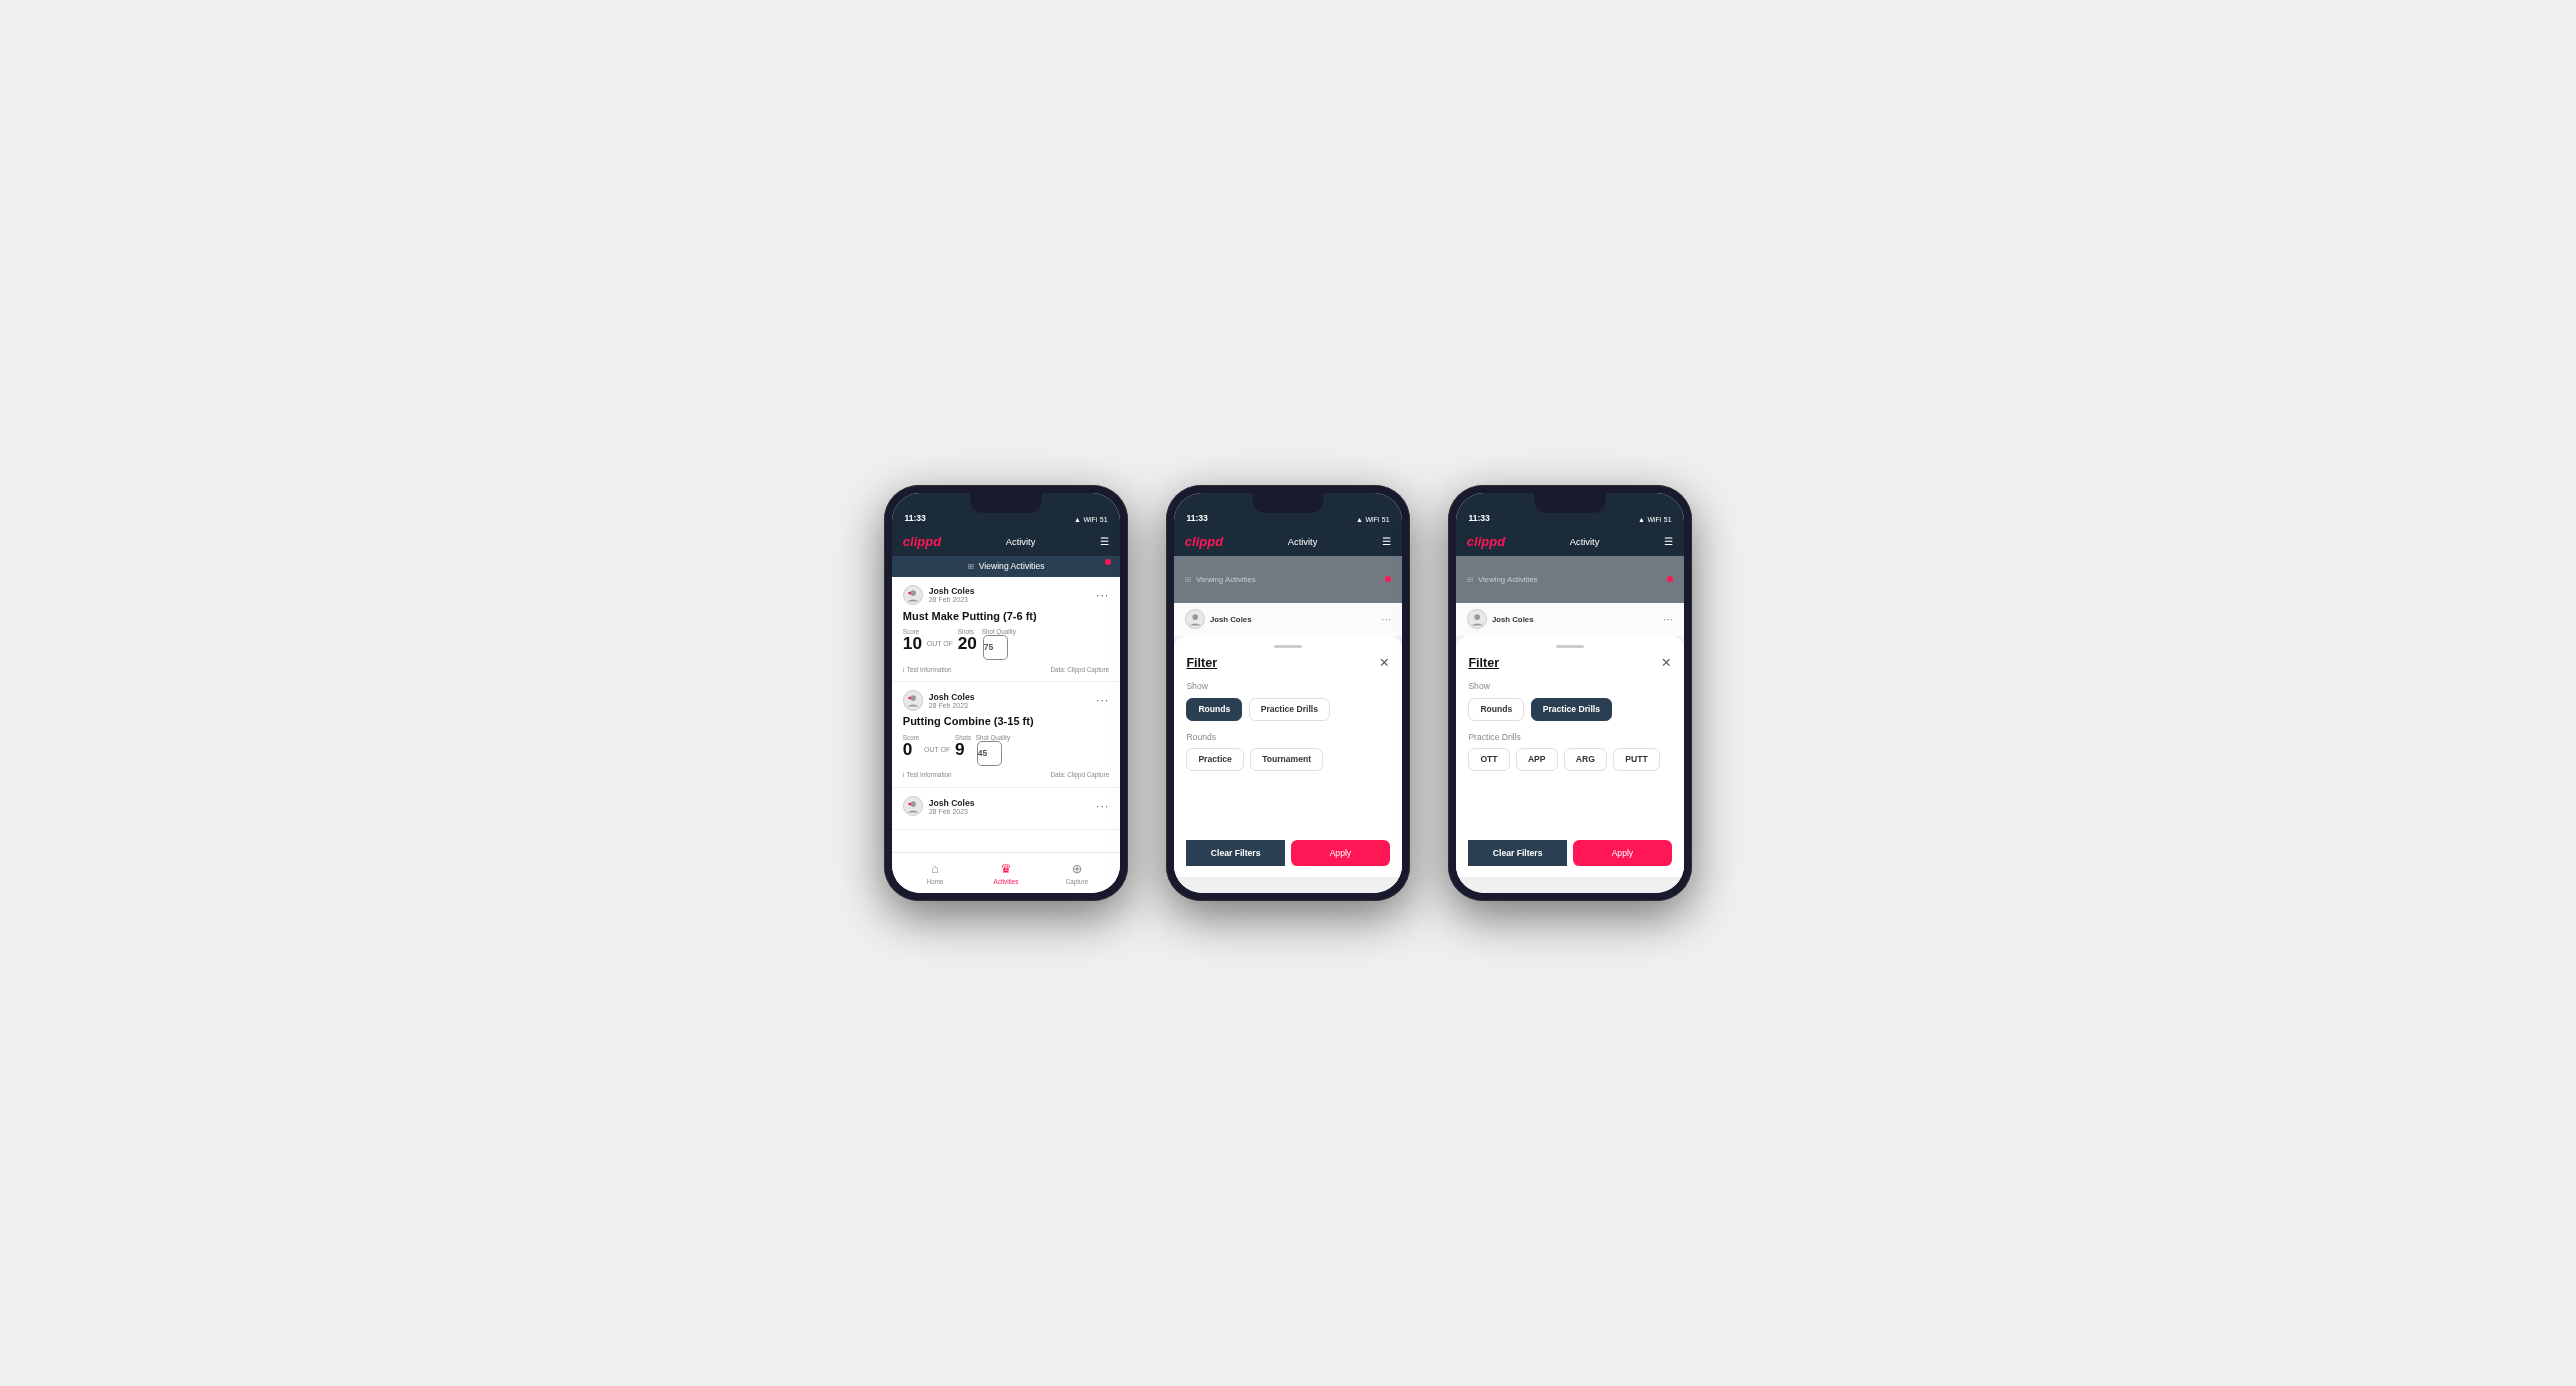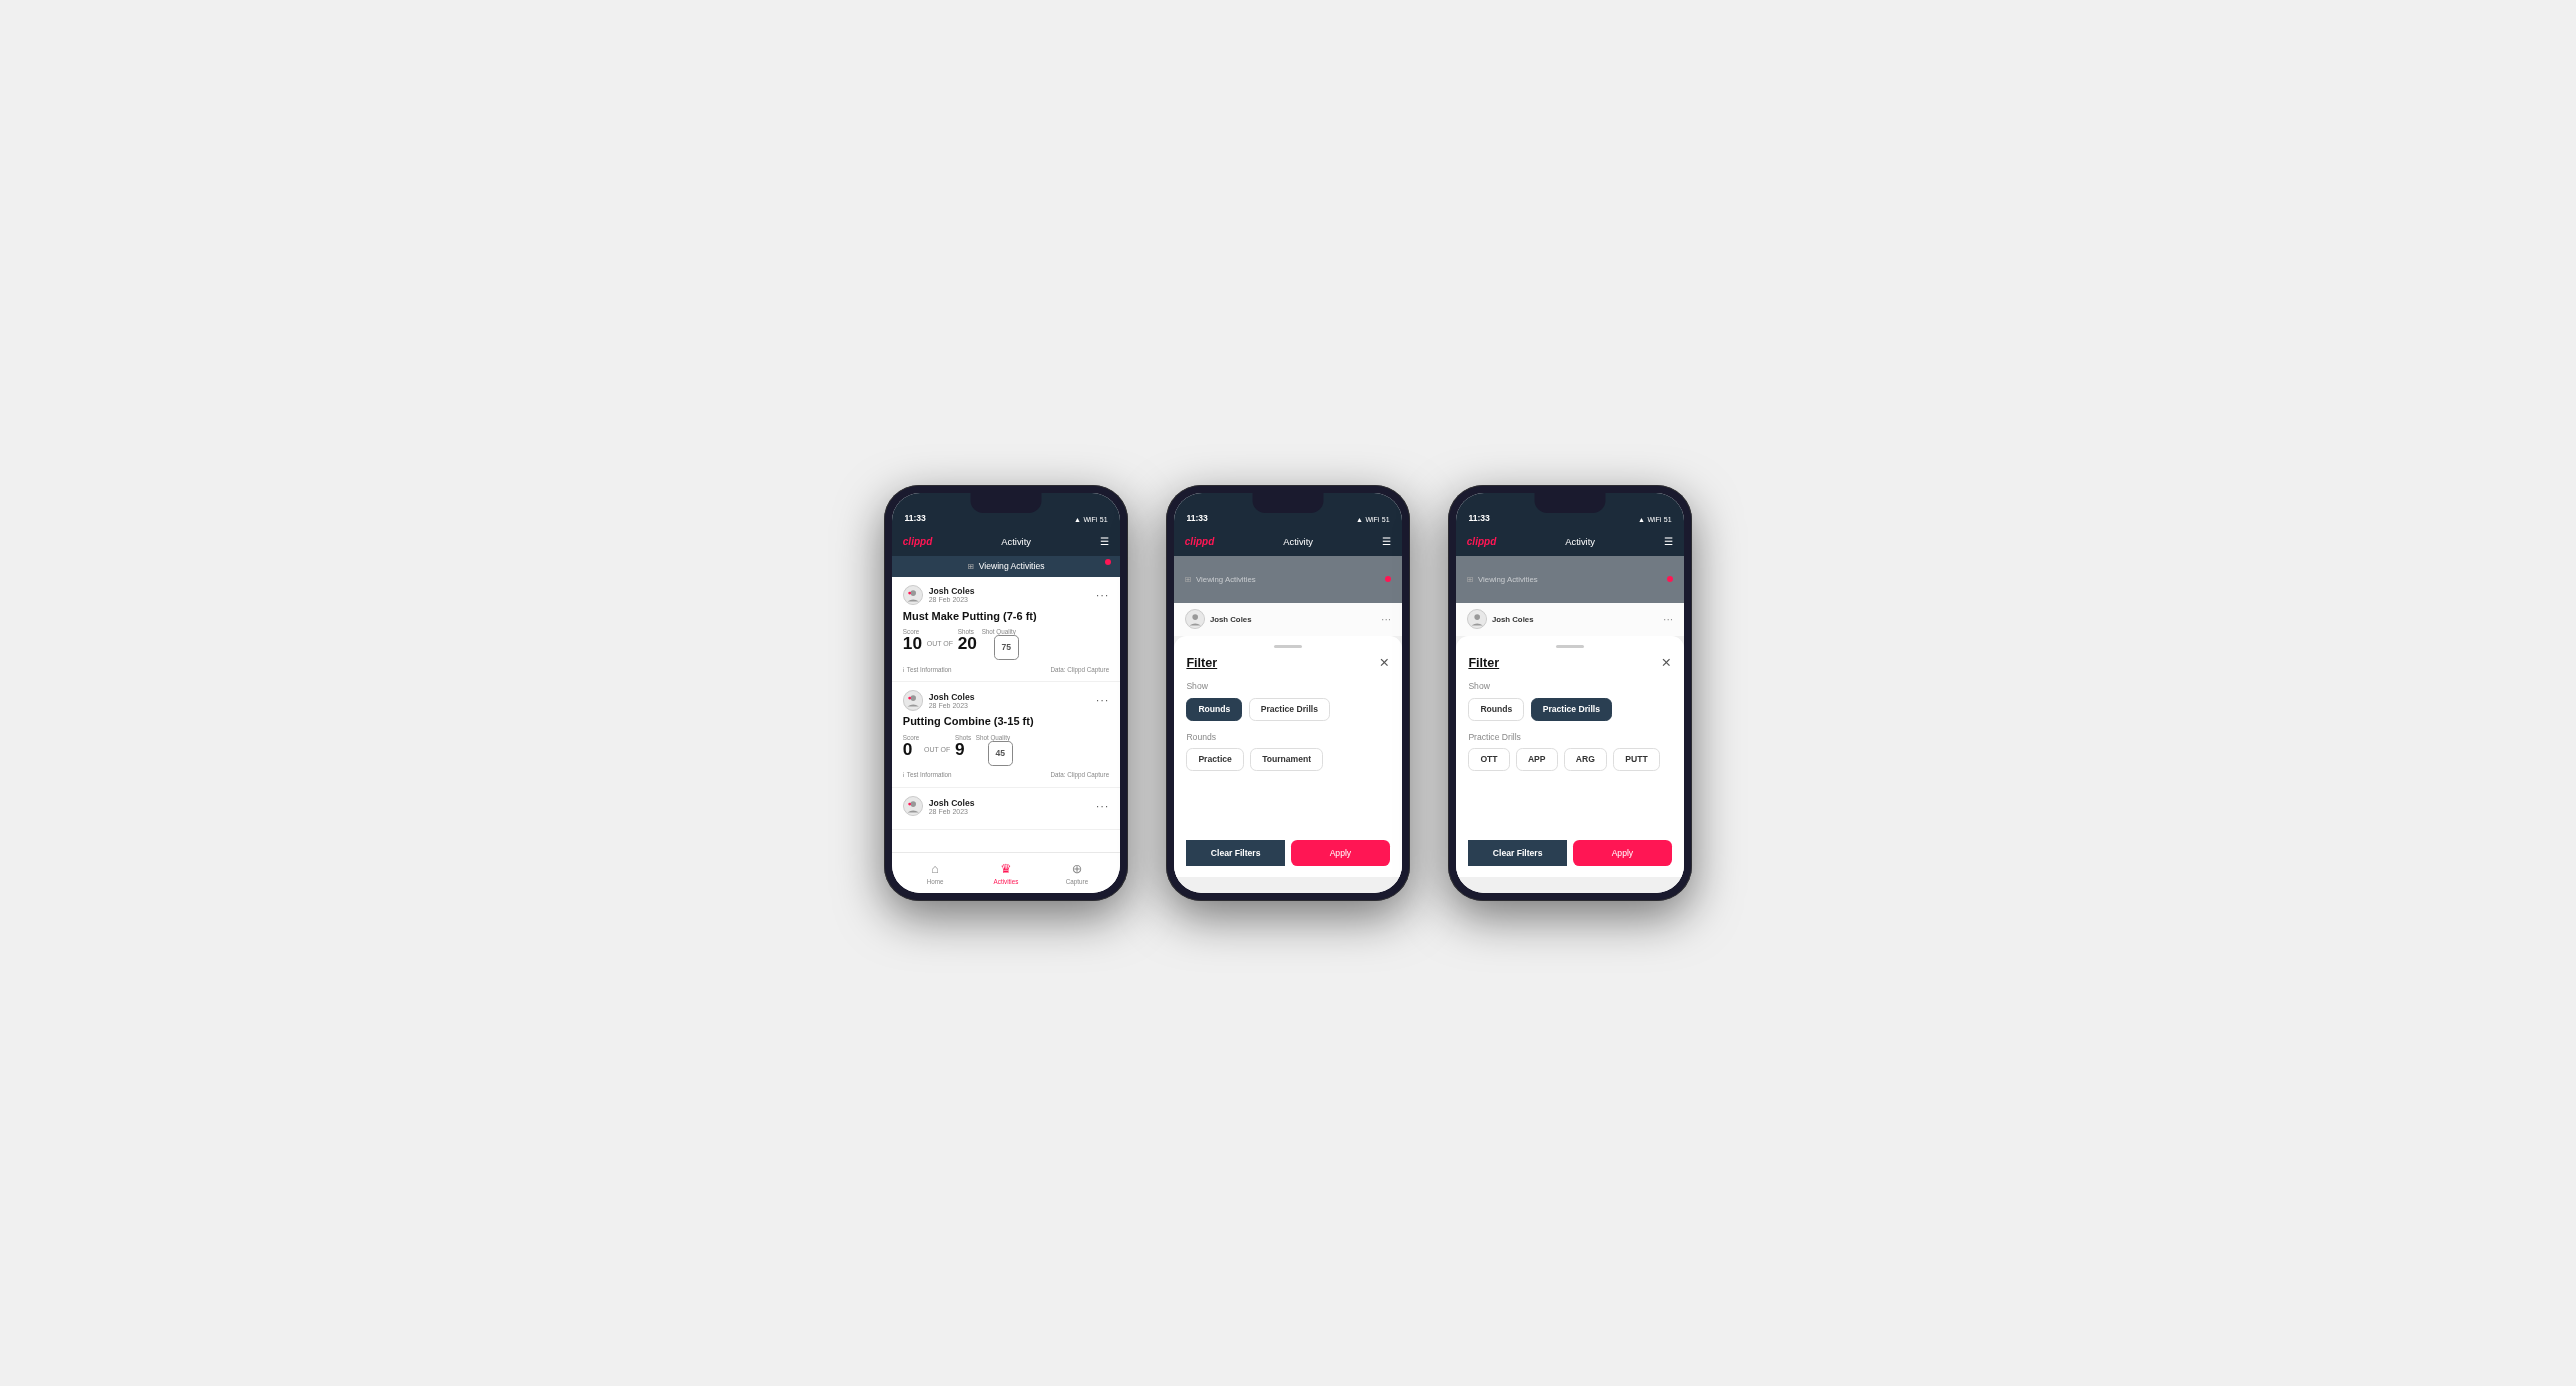--- a/index.html
+++ b/index.html
@@ -89,21 +89,21 @@
       height: 28px;
       display: flex;
       align-items: center;
       justify-content: space-between;
       padding: 0 11px;
       flex-shrink: 0;
     }
 
     .clippd-logo {
       color: #ff1654;
-      font-size: 10px;
+      font-size: 13px;
       font-weight: 800;
       font-style: italic;
     }
 
     .header-title {
       color: #fff;
       font-size: 9.4px;
       font-weight: 500;
     }
 
@@ -237,25 +237,25 @@
       align-self: center;
     }
 
     .shot-quality-badge {
       width: 25px;
       height: 25px;
       border: 1.6px solid #888;
       border-radius: 4.7px;
       display: flex;
       align-items: center;
-      justify-content: center;
+      justify-content: flex-start;
       font-size: 8.6px;
       font-weight: 700;
       color: #555;
-      margin-left: 12px;
+      margin-left: 1px;
     }
 
     .activity-footer {
       display: flex;
       justify-content: space-between;
       align-items: center;
     }
 
     .test-info {
       font-size: 6.3px;

